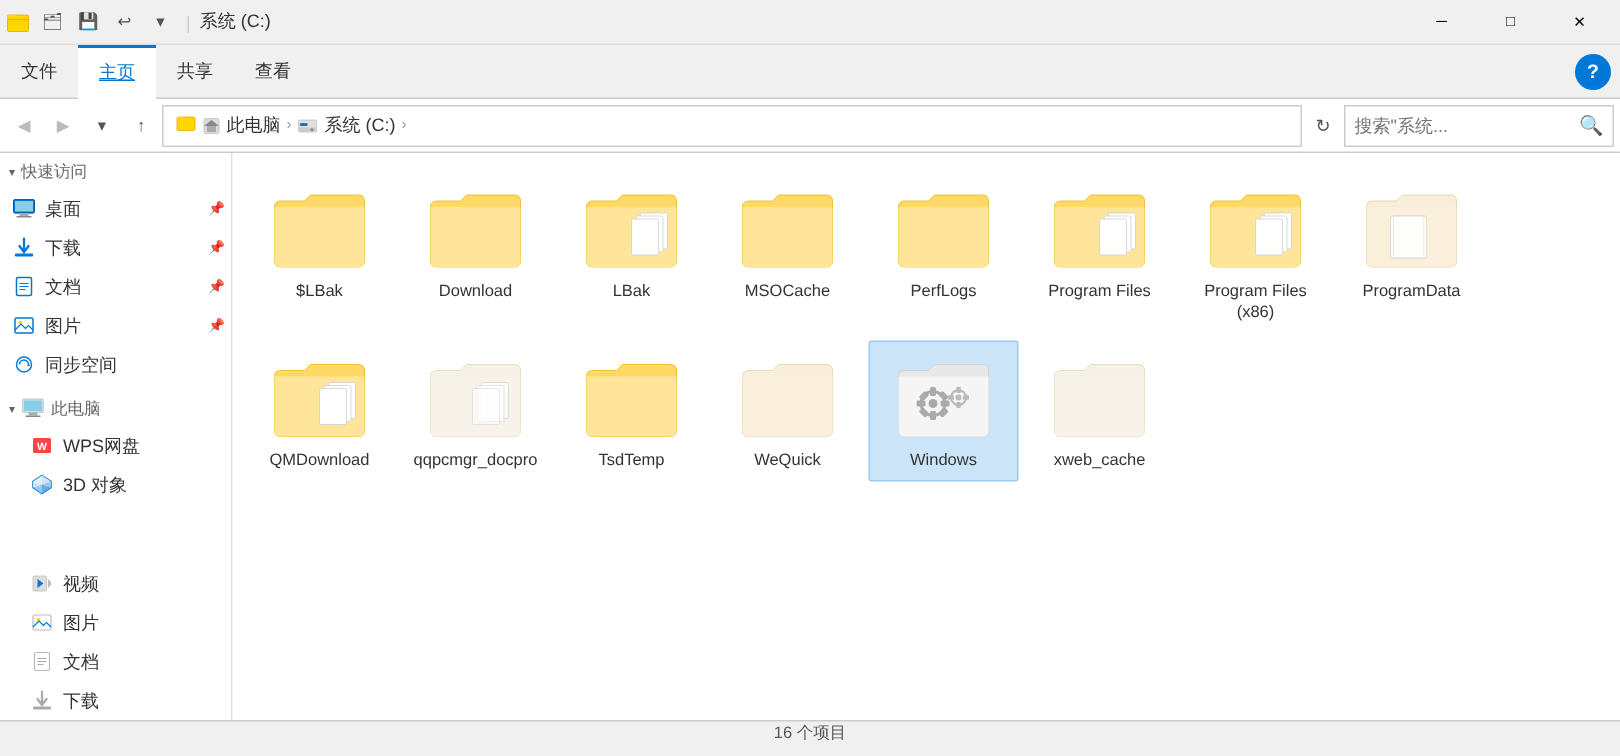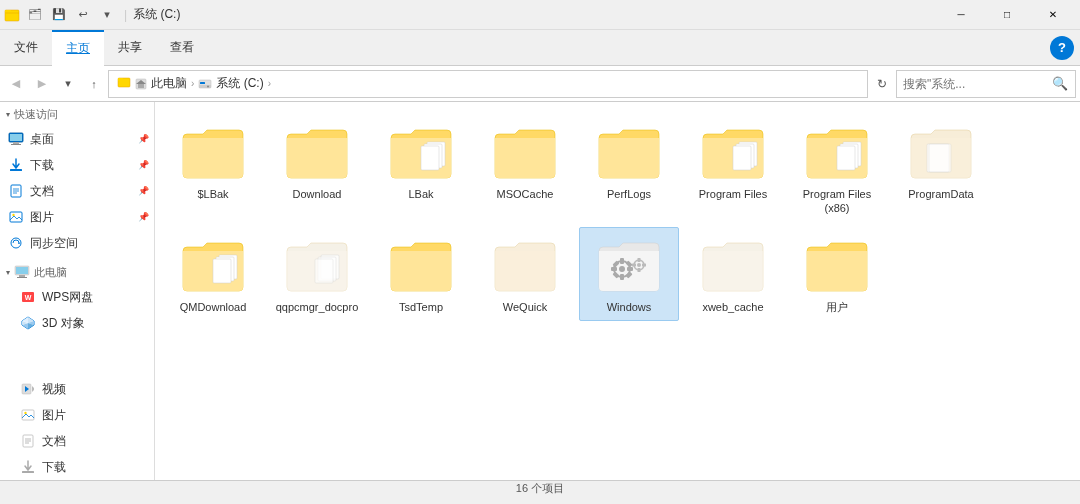--- a/index.html
+++ b/index.html
@@ -683,29 +683,20 @@
       <div class="folder-item">
         <div class="folder-icon-wrap">
           <svg class="folder-svg" viewBox="0 0 64 56">
             <path d="M2 14 Q2 10 6 10 L22 10 L26 6 L58 6 Q62 6 62 10 L62 50 Q62 54 58 54 L6 54 Q2 54 2 50 Z" fill="#f0e8d8" stroke="#d4b870" stroke-width="0.5" opacity="0.6"></path>
             <path d="M2 14 L62 14 L62 50 Q62 54 58 54 L6 54 Q2 54 2 50 Z" fill="#faf5ec" opacity="0.6"></path>
           </svg>
         </div>
         <div class="folder-name">xweb_cache</div>
       </div>
 
-      <div class="folder-item">
-        <div class="folder-icon-wrap">
-          <svg class="folder-svg" viewBox="0 0 64 56">
-            <path d="M2 14 Q2 10 6 10 L22 10 L26 6 L58 6 Q62 6 62 10 L62 50 Q62 54 58 54 L6 54 Q2 54 2 50 Z" fill="#ffd966" stroke="#e6b800" stroke-width="0.5"></path>
-            <path d="M2 14 L62 14 L62 50 Q62 54 58 54 L6 54 Q2 54 2 50 Z" fill="#ffe599"></path>
-          </svg>
-        </div>
-        <div class="folder-name">用户</div>
-      </div>
 
     </div>
   </div>
 </div>
 
 <div class="status-bar">
   <span>16 个项目</span>
   <div class="status-right">
     <div class="view-btn">
       <svg width="14" height="14" viewBox="0 0 14 14">

